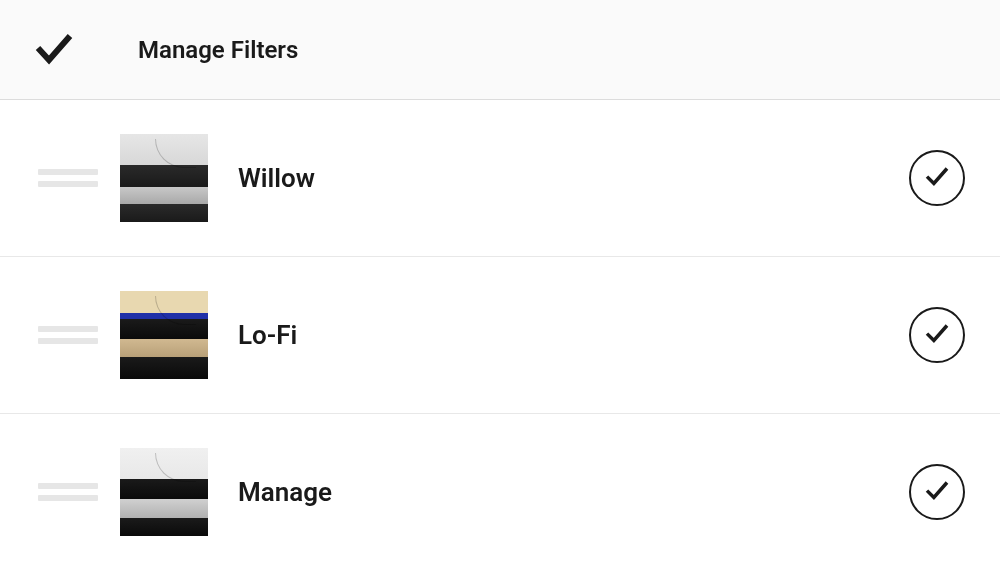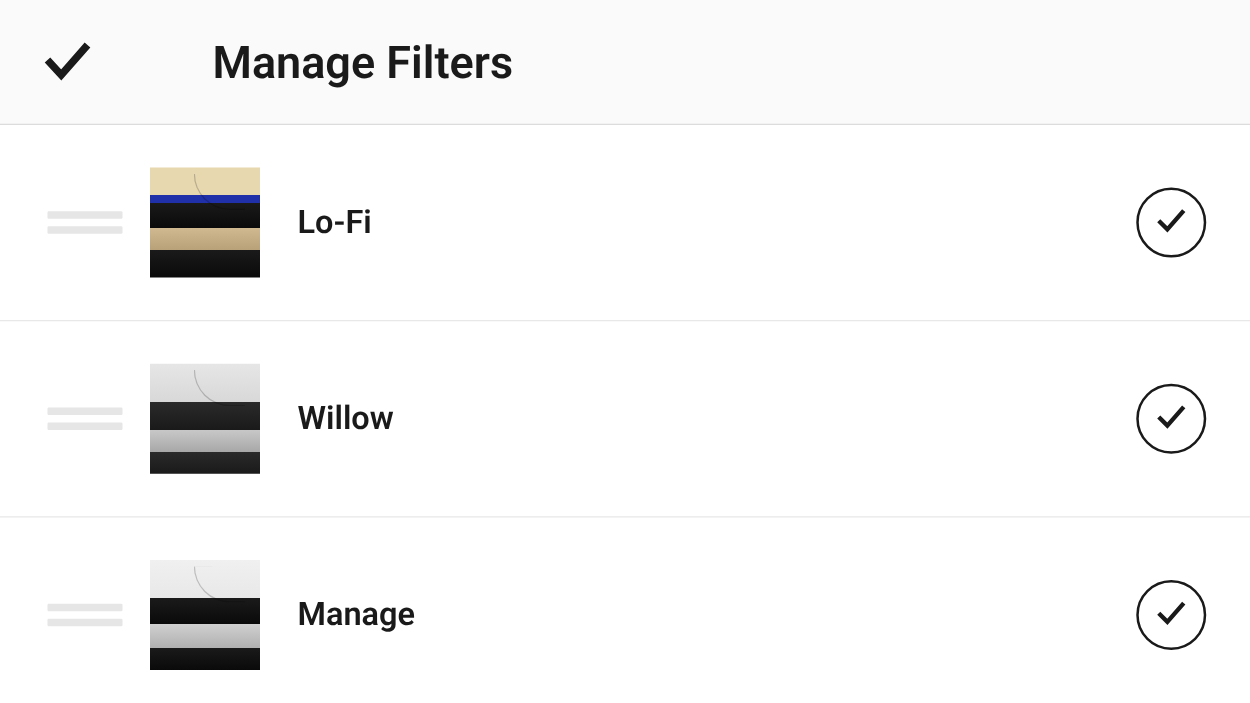--- a/index.html
+++ b/index.html
@@ -21,24 +21,24 @@
       display: flex;
       align-items: center;
       padding: 0 30px;
     }
     .header svg {
       width: 48px;
       height: 48px;
       flex-shrink: 0;
     }
     .header-title {
-      font-size: 36px;
+      font-size: 24px;
       font-weight: 600;
       color: #1a1a1a;
-      margin-left: 92px;
+      margin-left: 60px;
     }
     .list {
       padding: 0;
     }
     .filter-row {
       display: flex;
       align-items: center;
       height: 157px;
       padding: 0 35px 0 38px;
       border-bottom: 1px solid #e8e8e8;
@@ -120,38 +120,38 @@
   <h1 class="header-title">Manage Filters</h1>
 </div>
 
 <div class="list">
 
   <div class="filter-row">
     <div class="drag-handle">
       <div class="drag-handle-bar"></div>
       <div class="drag-handle-bar"></div>
     </div>
-    <div class="thumb thumb-lofi"></div>
-    <div class="filter-label">Lo-Fi</div>
+    <div class="thumb thumb-willow"></div>
+    <div class="filter-label">Willow</div>
     <div class="check-circle">
       <span>
         <svg viewBox="0 0 24 24" fill="none" stroke="#1a1a1a" stroke-width="2.8" stroke-linecap="butt" stroke-linejoin="miter">
           <polyline points="4,12.5 9.5,18 20,6"></polyline>
         </svg>
       </span>
     </div>
   </div>
 
   <div class="filter-row">
     <div class="drag-handle">
       <div class="drag-handle-bar"></div>
       <div class="drag-handle-bar"></div>
     </div>
-    <div class="thumb thumb-willow"></div>
-    <div class="filter-label">Willow</div>
+    <div class="thumb thumb-lofi"></div>
+    <div class="filter-label">Lo-Fi</div>
     <div class="check-circle">
       <span>
         <svg viewBox="0 0 24 24" fill="none" stroke="#1a1a1a" stroke-width="2.8" stroke-linecap="butt" stroke-linejoin="miter">
           <polyline points="4,12.5 9.5,18 20,6"></polyline>
         </svg>
       </span>
     </div>
   </div>
 
   <div class="filter-row">

